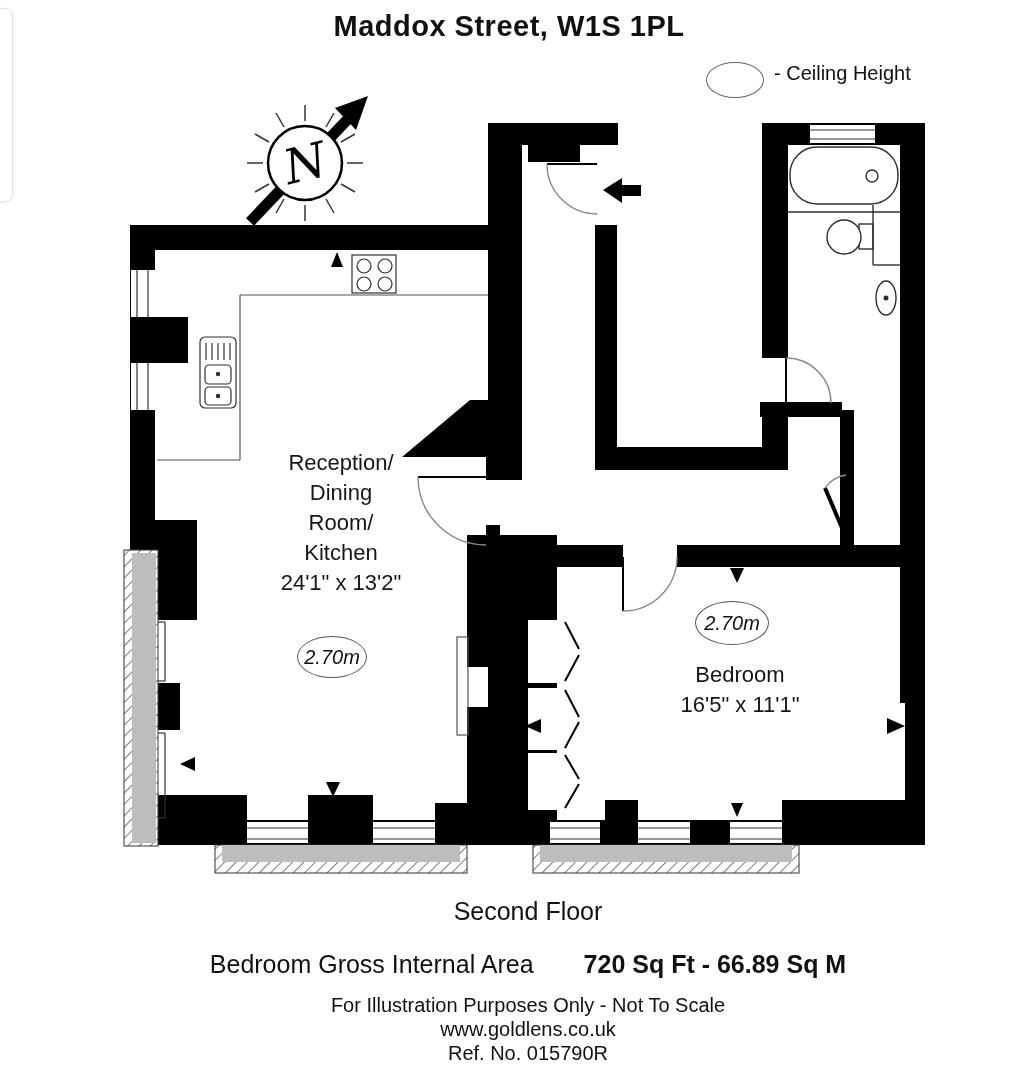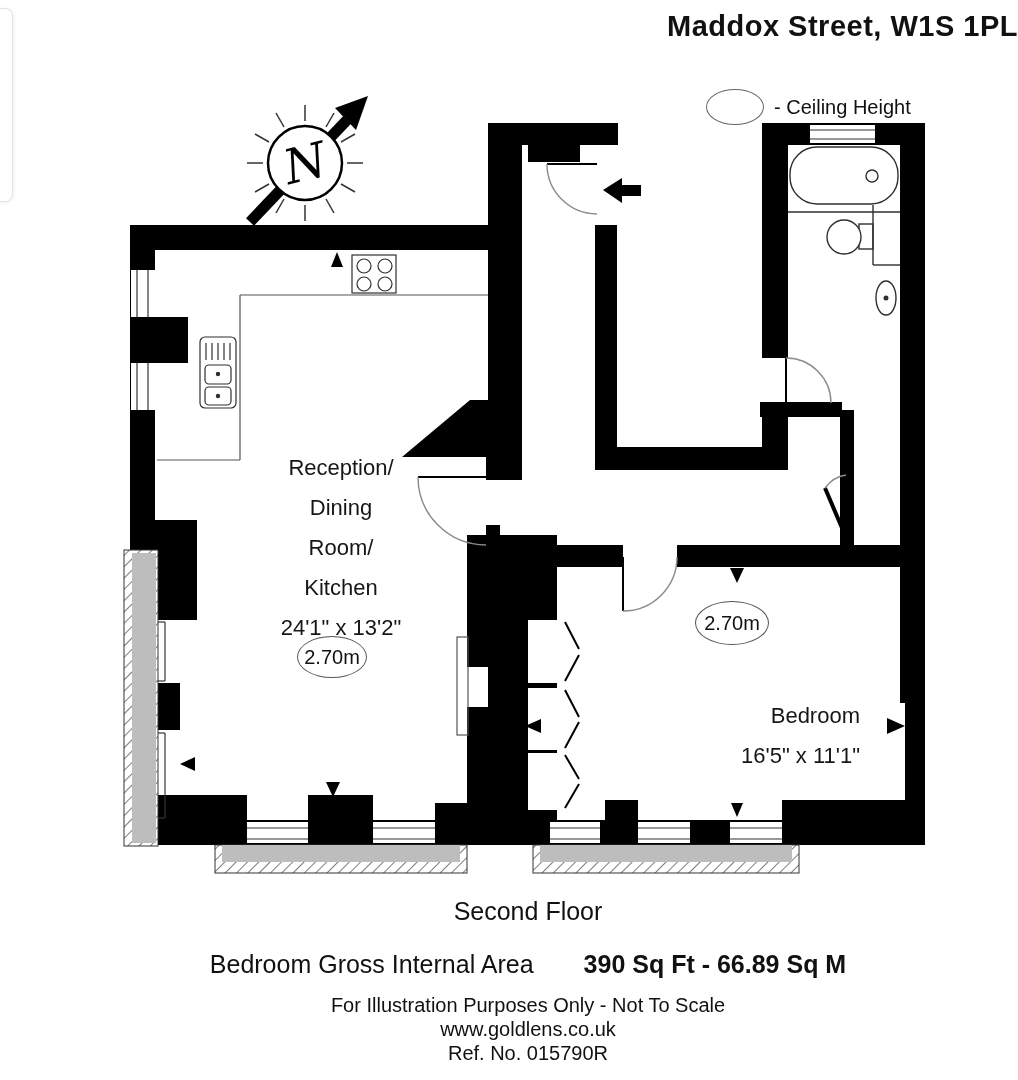--- a/index.html
+++ b/index.html
@@ -1,30 +1,30 @@
 <!DOCTYPE html>
 <html><head>
 <meta charset="utf-8">
 <style>
   html,body{margin:0;padding:0;background:#fff;}
   .canvas{position:relative;width:1018px;height:1080px;background:#ffffff;overflow:hidden;
           font-family:"Liberation Sans",sans-serif;color:#111;}
   .edge-card{position:absolute;left:-4px;top:8px;width:15px;height:192px;background:#fff;
              border:1px solid #e2e2e2;border-radius:0 8px 8px 0;box-shadow:1px 1px 4px rgba(0,0,0,.06);}
-  .title{position:absolute;left:0;top:10px;width:1018px;text-align:right;
+  .title{position:absolute;left:0;top:10px;width:1018px;text-align:center;
          font-size:29px;font-weight:bold;letter-spacing:.5px;}
-  .legend{position:absolute;left:706px;top:62px;display:flex;align-items:center;margin-top:27px;}
+  .legend{position:absolute;left:706px;top:62px;display:flex;align-items:flex-start;}
   .legend-ellipse{display:inline-block;width:56px;height:34px;border:1.6px solid #666;
                   border-radius:50%;margin-right:10px;background:#fff;}
   .legend-label{font-size:20px;}
   svg.plan{position:absolute;left:0;top:0;}
-  .room-label{position:absolute;text-align:center;font-size:22px;line-height:40px;color:#161616;}
+  .room-label{position:absolute;text-align:center;font-size:22px;line-height:30px;color:#161616;}
   .pre{white-space:pre-line;}
   .ceil{position:absolute;border:1.4px solid #555;border-radius:50%;display:flex;
-        align-items:center;justify-content:center;font-size:20px;background:#fff0;}
+        align-items:center;justify-content:center;font-size:20px;background:#fff0;font-style:italic;}
   .ceil-reception{left:297px;top:636px;width:68px;height:40px;}
   .ceil-bedroom{left:695px;top:601px;width:72px;height:42px;}
   .floor-label{position:absolute;left:0;top:897px;width:1056px;text-align:center;font-size:25px;}
   .area-line{position:absolute;left:0;top:950px;width:1056px;display:flex;justify-content:center;
              align-items:baseline;gap:50px;font-size:25px;}
   .area-value{font-weight:bold;}
   .foot{position:absolute;left:0;width:1056px;text-align:center;font-size:20px;}
   .f1{top:994px;} .f2{top:1018px;} .f3{top:1042px;}
 </style>
 </head>
@@ -270,30 +270,30 @@
     <div class="pre">Reception/
 Dining
 Room/
 Kitchen</div>
     <div>24'1" x 13'2"</div>
   </div>
   <div class="ceil ceil-reception">
     <span>2.70m</span>
   </div>
 
-  <div class="room-label" style="left:620px;top:696px;width:240px;text-align:right;">
+  <div class="room-label" style="left:620px;top:660px;width:240px;">
     <div>Bedroom</div>
     <div>16'5" x 11'1"</div>
   </div>
   <div class="ceil ceil-bedroom">
     <span>2.70m</span>
   </div>
 
   <div class="floor-label">Second Floor</div>
   <div class="area-line">
     <span>Bedroom Gross Internal Area</span>
-    <span class="area-value">390 Sq Ft  - 66.89 Sq M</span>
+    <span class="area-value">720 Sq Ft  - 66.89 Sq M</span>
   </div>
   <div class="foot f1">For Illustration Purposes Only - Not To Scale</div>
   <div class="foot f2">www.goldlens.co.uk</div>
   <div class="foot f3">Ref. No. 015790R</div>
 
 </div>
 
 </body></html>

